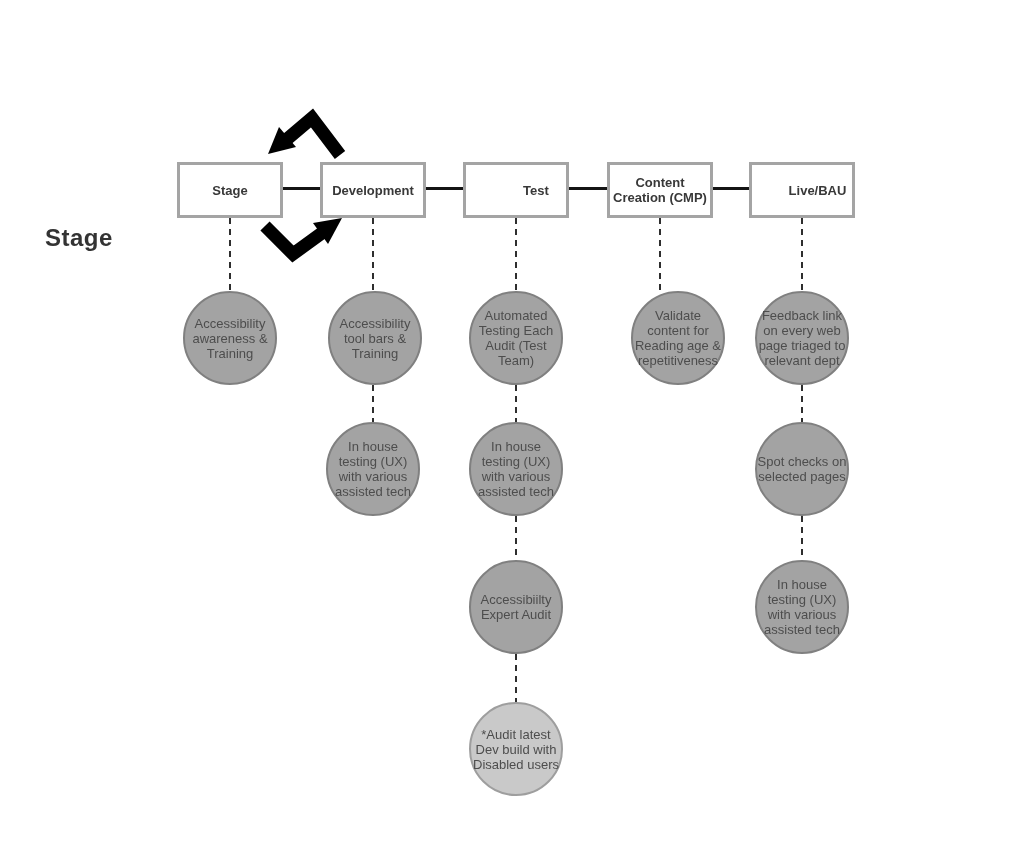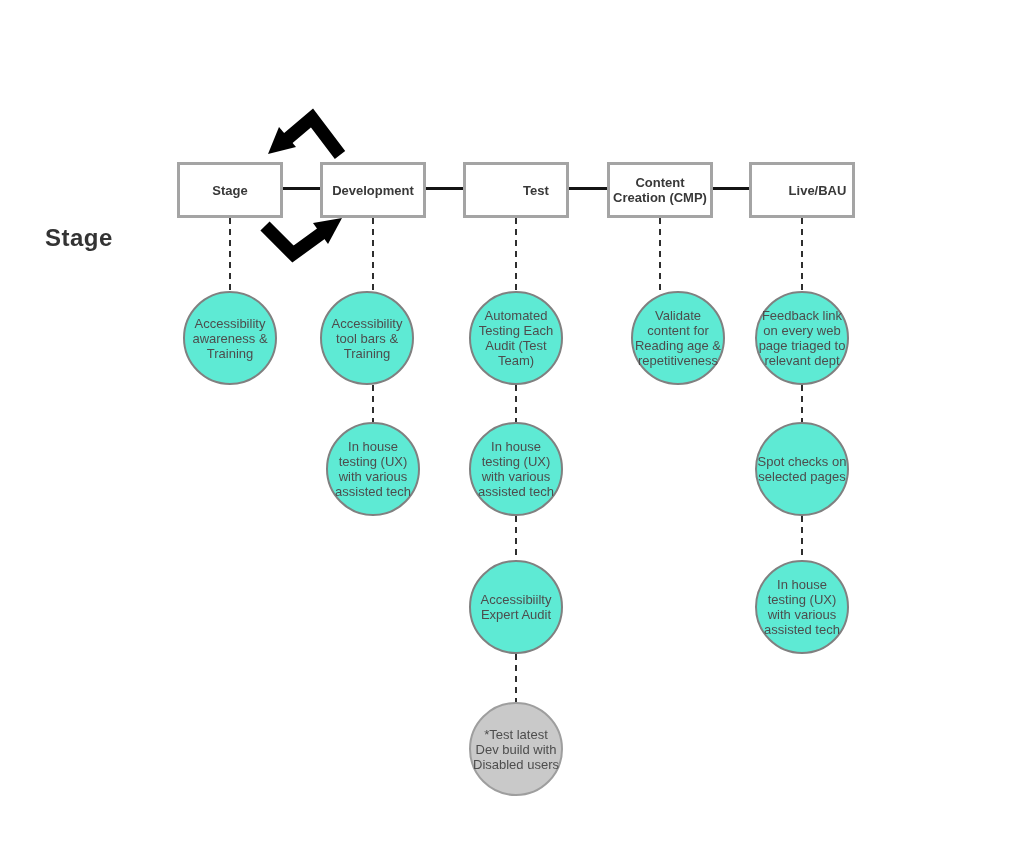--- a/index.html
+++ b/index.html
@@ -22,21 +22,21 @@
     z-index:3;
   }
   .h-line { position:absolute; height:3px; background:var(--line); top:187px; z-index:2; }
   .dash-v {
     position:absolute; width:2px; z-index:1;
     background-image:repeating-linear-gradient(to bottom,
       var(--dash) 0px, var(--dash) 6px, transparent 6px, transparent 11px);
   }
   .circle {
     position:absolute; width:94px; height:94px; box-sizing:border-box;
-    border:2px solid var(--circle-border); border-radius:50%; background:#5eead4;
+    border:2px solid var(--circle-border); border-radius:50%; background:#a3a3a3;
     display:flex; align-items:center; justify-content:center; text-align:center;
     font-size:13px; line-height:15px; color:var(--circle-text); z-index:3;
   }
   .circle .txt { width:100px; }
   .circle.filled { background:var(--fill); border-color:var(--fill-border); }
   .arrows { position:absolute; left:238px; top:100px; z-index:4; pointer-events:none; }
   .arrow-shaft { fill:none; stroke:#000; stroke-width:13; stroke-linejoin:miter; stroke-linecap:butt; }
   .arrow-head { fill:#000; }
 </style>
 </head>
@@ -63,21 +63,21 @@
       </div>
       <div class="dash-v" style="left: 229px; top: 218px; height: 73px;"></div>
       <div class="circle" style="left: 183px; top: 291px;">
         <span class="txt">Accessibility awareness &amp; Training</span>
       </div>
       <div class="h-line" style="left: 283px; width: 37px;"></div>
       <div class="stage-box" style="left: 320px; top: 162px;">
         <span>Development</span>
       </div>
       <div class="dash-v" style="left: 372px; top: 218px; height: 73px;"></div>
-      <div class="circle" style="left: 320px; top: 291px;">
+      <div class="circle" style="left: 328px; top: 291px;">
         <span class="txt">Accessibility tool bars &amp; Training</span>
       </div>
       <div class="dash-v" style="left: 372px; top: 385px; height: 37px;"></div>
       <div class="circle" style="left: 326px; top: 422px;">
         <span class="txt">In house testing (UX) with various assisted tech</span>
       </div>
       <div class="h-line" style="left: 426px; width: 37px;"></div>
       <div class="stage-box" style="left: 463px; top: 162px; padding-left: 40px;">
         <span>Test</span>
       </div>
@@ -88,21 +88,21 @@
       <div class="dash-v" style="left: 515px; top: 385px; height: 37px;"></div>
       <div class="circle" style="left: 469px; top: 422px;">
         <span class="txt">In house testing (UX) with various assisted tech</span>
       </div>
       <div class="dash-v" style="left: 515px; top: 516px; height: 44px;"></div>
       <div class="circle" style="left: 469px; top: 560px;">
         <span class="txt">Accessibiilty Expert Audit</span>
       </div>
       <div class="dash-v" style="left: 515px; top: 654px; height: 48px;"></div>
       <div class="circle filled" style="left: 469px; top: 702px;">
-        <span class="txt">*Test latest Dev build with Disabled users</span>
+        <span class="txt">*Audit latest Dev build with Disabled users</span>
       </div>
       <div class="h-line" style="left: 569px; width: 38px;"></div>
       <div class="stage-box" style="left: 607px; top: 162px;">
         <span>Content Creation (CMP)</span>
       </div>
       <div class="dash-v" style="left: 659px; top: 218px; height: 73px;"></div>
       <div class="circle" style="left: 613px; top: 291px; margin-left: 18px;">
         <span class="txt">Validate content for Reading age &amp; repetitiveness</span>
       </div>
       <div class="h-line" style="left: 713px; width: 36px;"></div>

